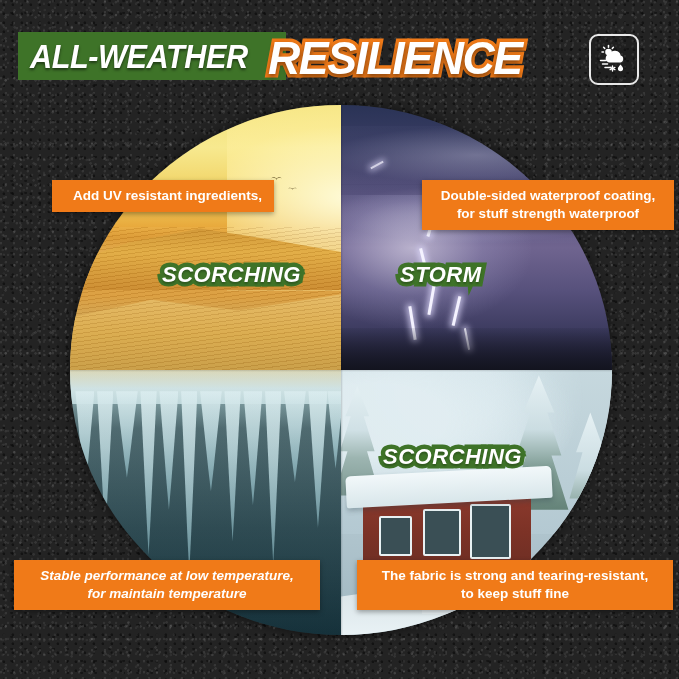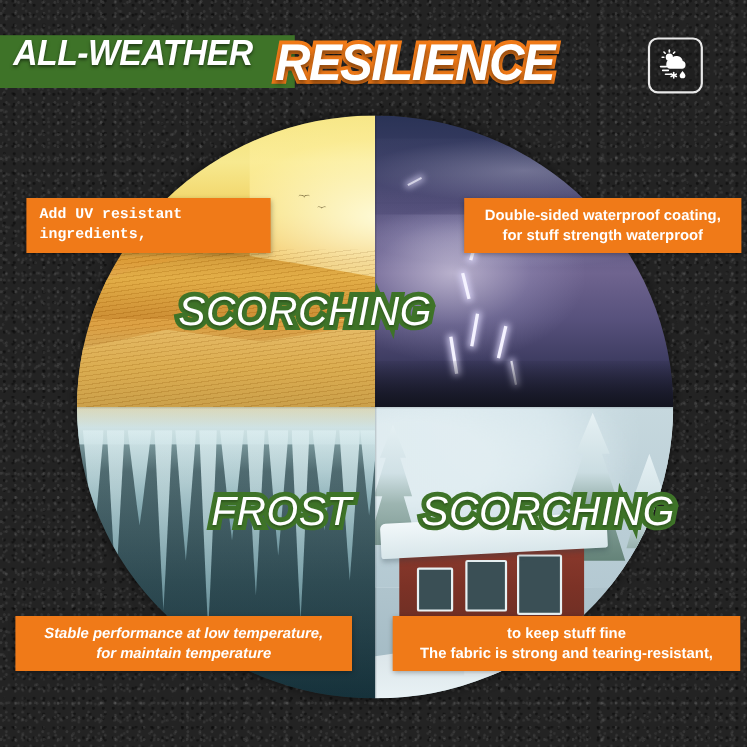--- a/index.html
+++ b/index.html
@@ -30,21 +30,21 @@
     background-size:13px 11px,17px 19px,11px 13px,19px 17px,23px 13px,
                     15px 21px,21px 15px,12px 16px,9px 9px,14px 12px;
     opacity:.95;
   }
 
   
   #header{
     position:absolute;left:0;top:28px;width:679px;height:58px;
     display:flex;align-items:center;
   }
-  #title-block{position:relative;height:56px;display:flex;align-items:flex-start;}
+  #title-block{position:relative;height:56px;margin-left:18px;display:flex;align-items:center;}
   #green-bar{
     position:absolute;left:0;top:3px;width:268px;height:48px;
     background:#3e7328;
   }
   #title-primary{
     position:relative;z-index:3;
     margin-left:12px;
     color:#ffffff;
     font-size:33px;font-weight:bold;font-style:italic;
     letter-spacing:-.5px;
@@ -210,21 +210,21 @@
   
   #seam-v{position:absolute;left:50%;top:0;width:2px;height:100%;
     background:linear-gradient(to right,rgba(0,0,0,.16),rgba(0,0,0,0));}
   #seam-h{position:absolute;left:0;top:50%;width:100%;height:2px;
     background:linear-gradient(to bottom,rgba(0,0,0,.14),rgba(0,0,0,0));}
 
   
   .qtitle{
     position:absolute;z-index:20;
     color:#ffffff;
-    font-size:37px;font-weight:normal;font-style:italic;
+    font-size:22px;font-weight:bold;font-style:italic;
     letter-spacing:.5px;
     -webkit-text-stroke:9px #3e7328;
     paint-order:stroke fill;
     white-space:nowrap;
     text-shadow:0 2px 2px rgba(0,0,0,.25);
   }
   #t-scorching{left:162px;top:262px;}
   #t-storm{left:400px;top:262px;}
   #t-frost{left:192px;top:444px;}
   #t-blizzard{left:383px;top:444px;}
@@ -232,21 +232,21 @@
   
   .cap{
     position:absolute;z-index:25;
     background:#f07a18;
     color:#ffffff;
     font-size:13.5px;font-weight:bold;line-height:1.32;
     text-align:center;
     padding:7px 12px;
     box-shadow:0 2px 5px rgba(0,0,0,.35);
   }
-  #cap-tl{left:24px;top:180px;width:198px;text-align:left;font-family:Liberation Mono, monospace;}
+  #cap-tl{left:52px;top:180px;width:198px;text-align:right;}
   #cap-tr{left:398px;top:180px;width:228px;margin-left:24px;}
   #cap-bl{left:14px;top:560px;width:282px;font-style:italic;}
   #cap-br{left:357px;top:560px;width:292px;}
 </style>
 </head>
 <body>
 
 <div id="poster">
   <div id="noise"></div>
 
@@ -341,31 +341,31 @@
       <div class="cabin-roof"></div>
       <div class="rail"></div>
       <div class="snow-drift"></div>
     </div>
 
     <div id="seam-v"></div>
     <div id="seam-h"></div>
   </div>
 
   <div class="qtitle" id="t-scorching">SCORCHING</div>
-  <div class="qtitle" id="t-frost">FROST</div>
+  <div class="qtitle" id="t-storm">STORM</div>
   <div class="qtitle" id="t-blizzard">SCORCHING</div>
 
   <div class="cap" id="cap-tl">
     <div>Add UV resistant ingredients,</div>
   </div>
   <div class="cap" id="cap-tr">
     <div>Double-sided waterproof coating,</div>
     <div>for stuff strength waterproof</div>
   </div>
   <div class="cap" id="cap-bl">
     <div>Stable performance at low temperature,</div>
     <div>for maintain temperature</div>
   </div>
   <div class="cap" id="cap-br">
+    <div>The fabric is strong and tearing-resistant,</div>
     <div>to keep stuff fine</div>
-    <div>The fabric is strong and tearing-resistant,</div>
   </div>
 </div>
 
 </body></html>

